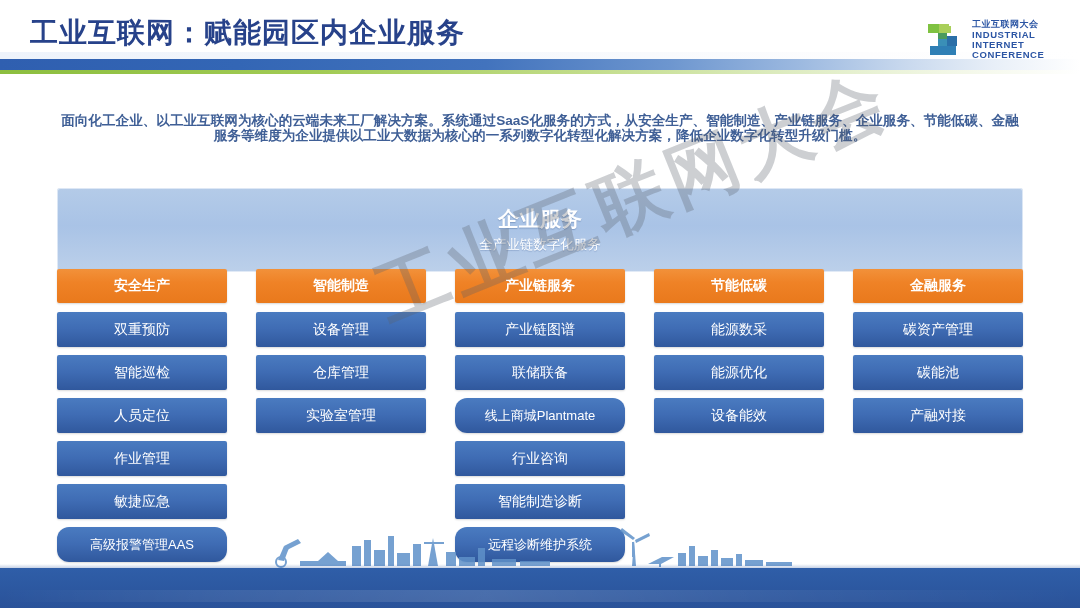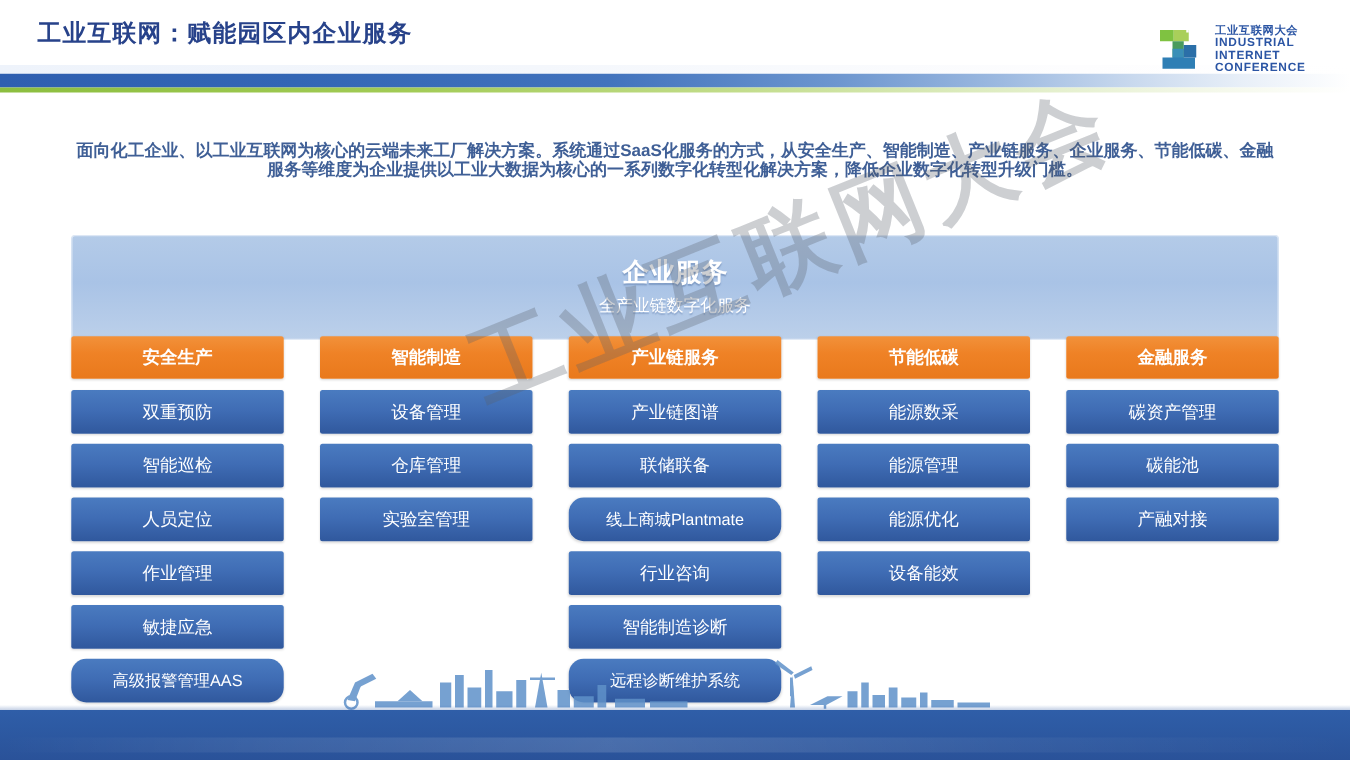--- a/index.html
+++ b/index.html
@@ -16,21 +16,21 @@
     height: 608px;
     background: #ffffff;
     overflow: hidden;
   }
 
   
   .slide-title {
     position: absolute;
     left: 30px;
     top: 14px;
-    font-size: 19px;
+    font-size: 28px;
     font-weight: bold;
     color: #27428a;
     letter-spacing: 1px;
     white-space: nowrap;
   }
   .accent-bar {
     position: absolute;
     left: 0;
     top: 59px;
     width: 1080px;
@@ -283,21 +283,20 @@
         <div class="tile">产业链图谱</div>
         <div class="tile">联储联备</div>
         <div class="tile wide-text">线上商城Plantmate</div>
         <div class="tile">行业咨询</div>
         <div class="tile">智能制造诊断</div>
         <div class="tile wide-text">远程诊断维护系统</div>
       </div>
       <div class="column">
         <div class="col-header">节能低碳</div>
         <div class="tile">能源数采</div>
-        <div class="tile">能源管理</div>
         <div class="tile">能源优化</div>
         <div class="tile">设备能效</div>
       </div>
       <div class="column">
         <div class="col-header">金融服务</div>
         <div class="tile">碳资产管理</div>
         <div class="tile">碳能池</div>
         <div class="tile">产融对接</div>
       </div>
     </div>

